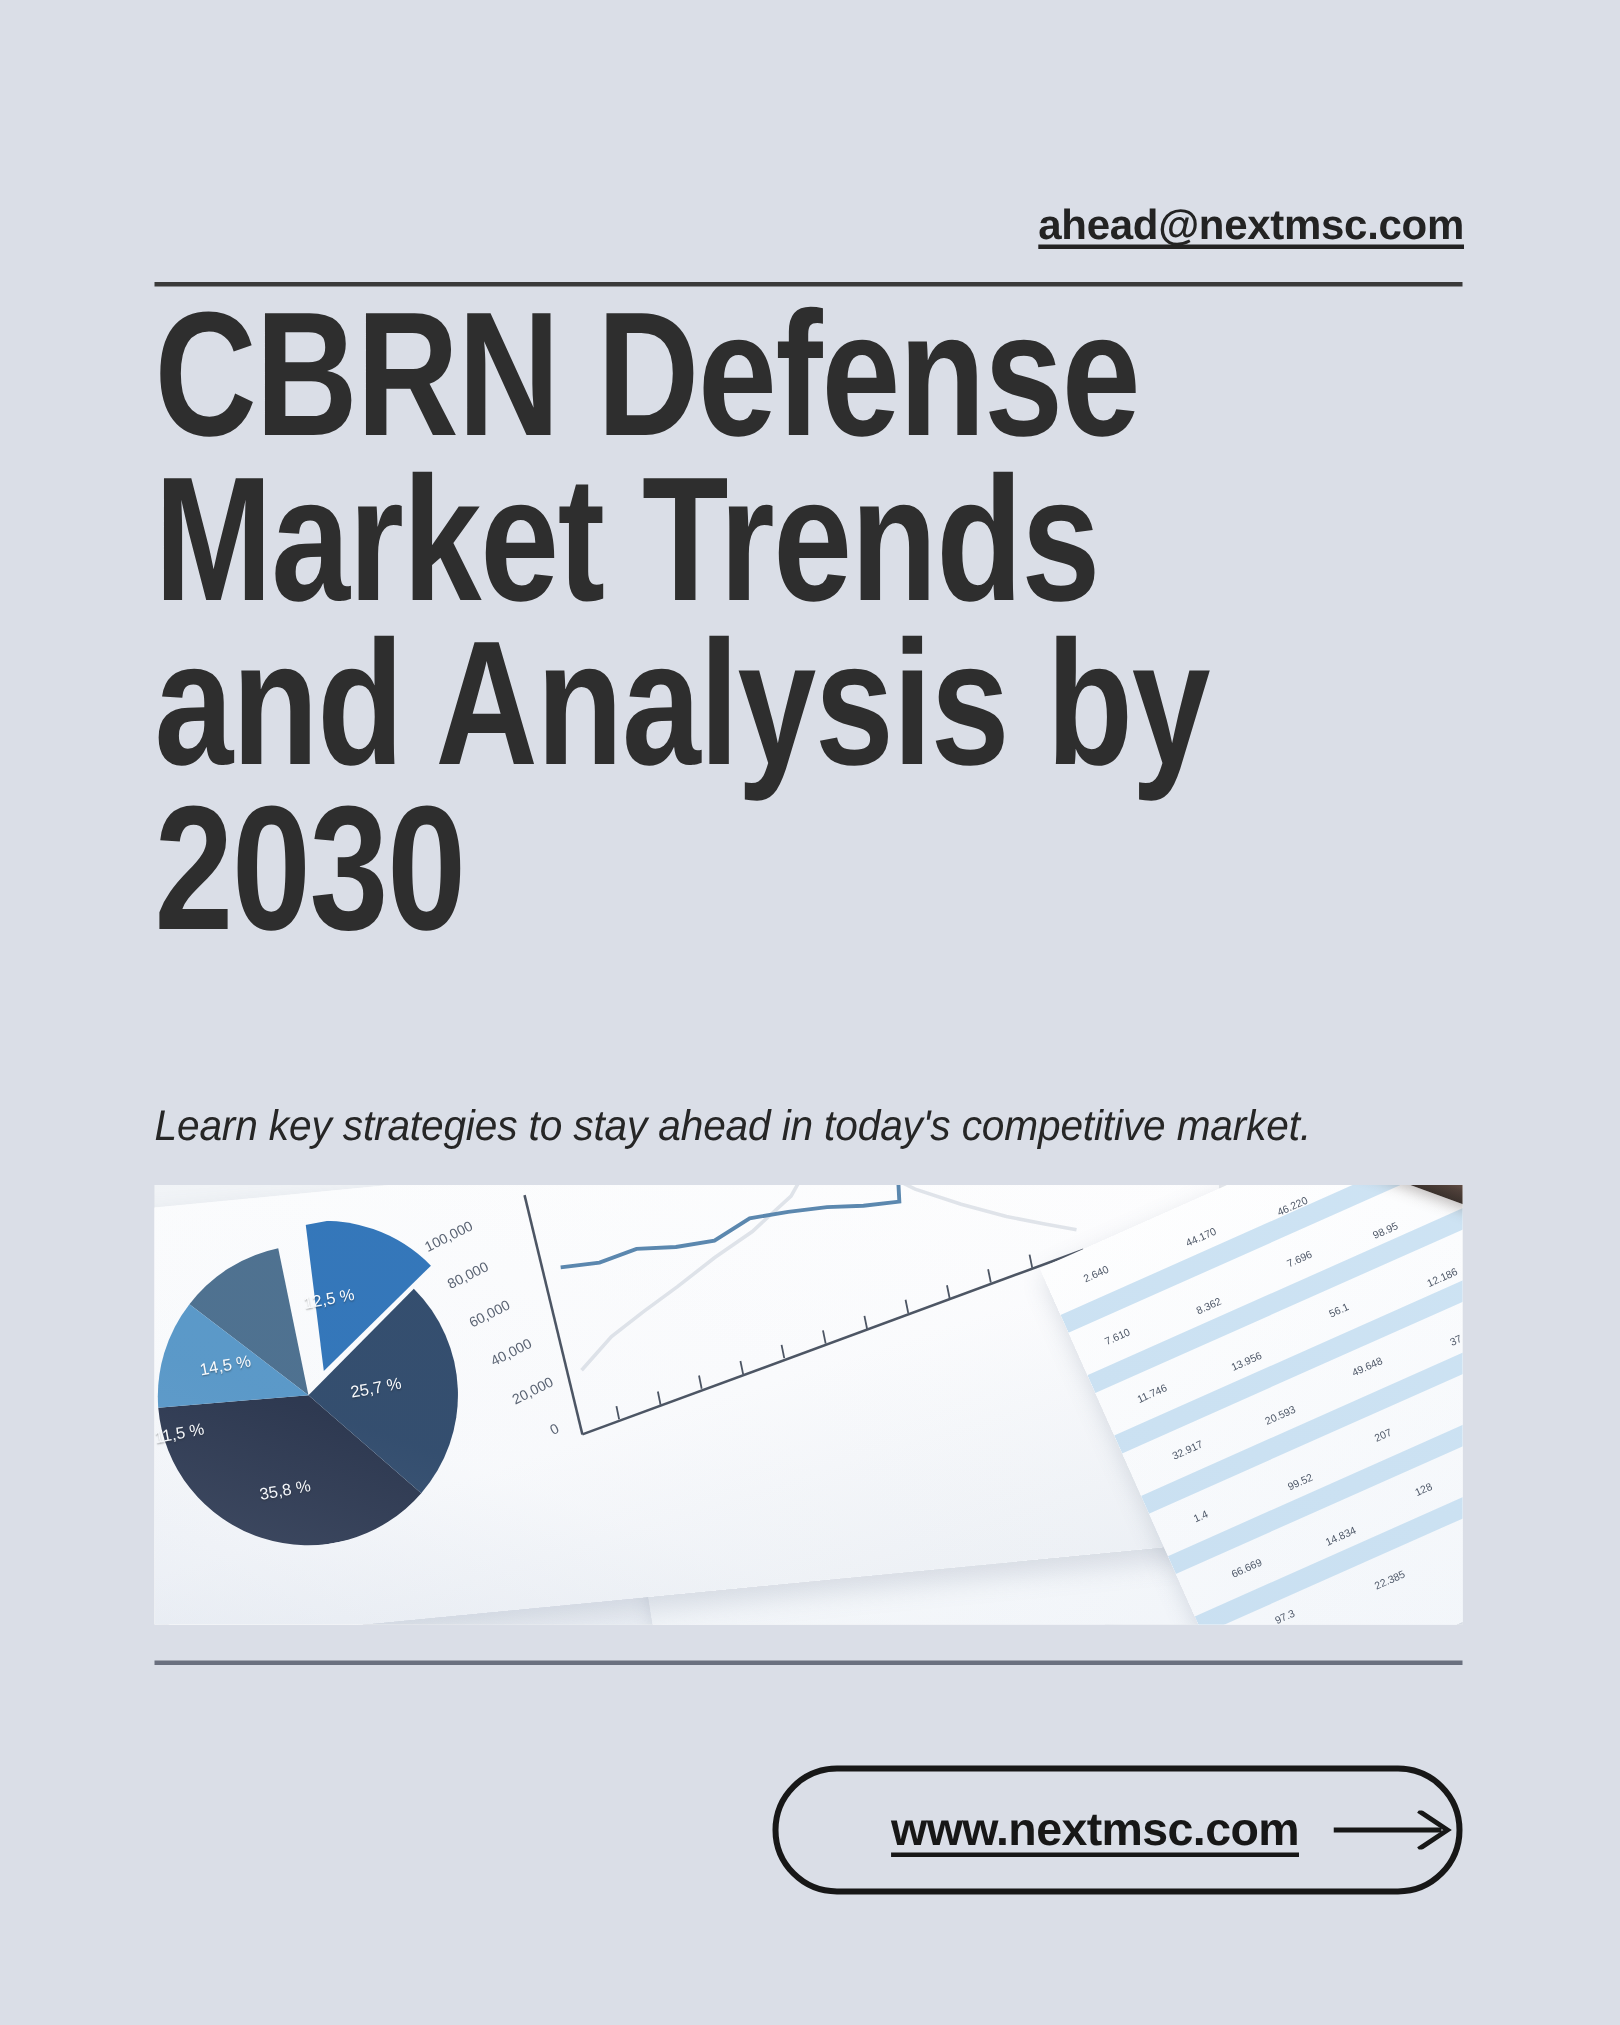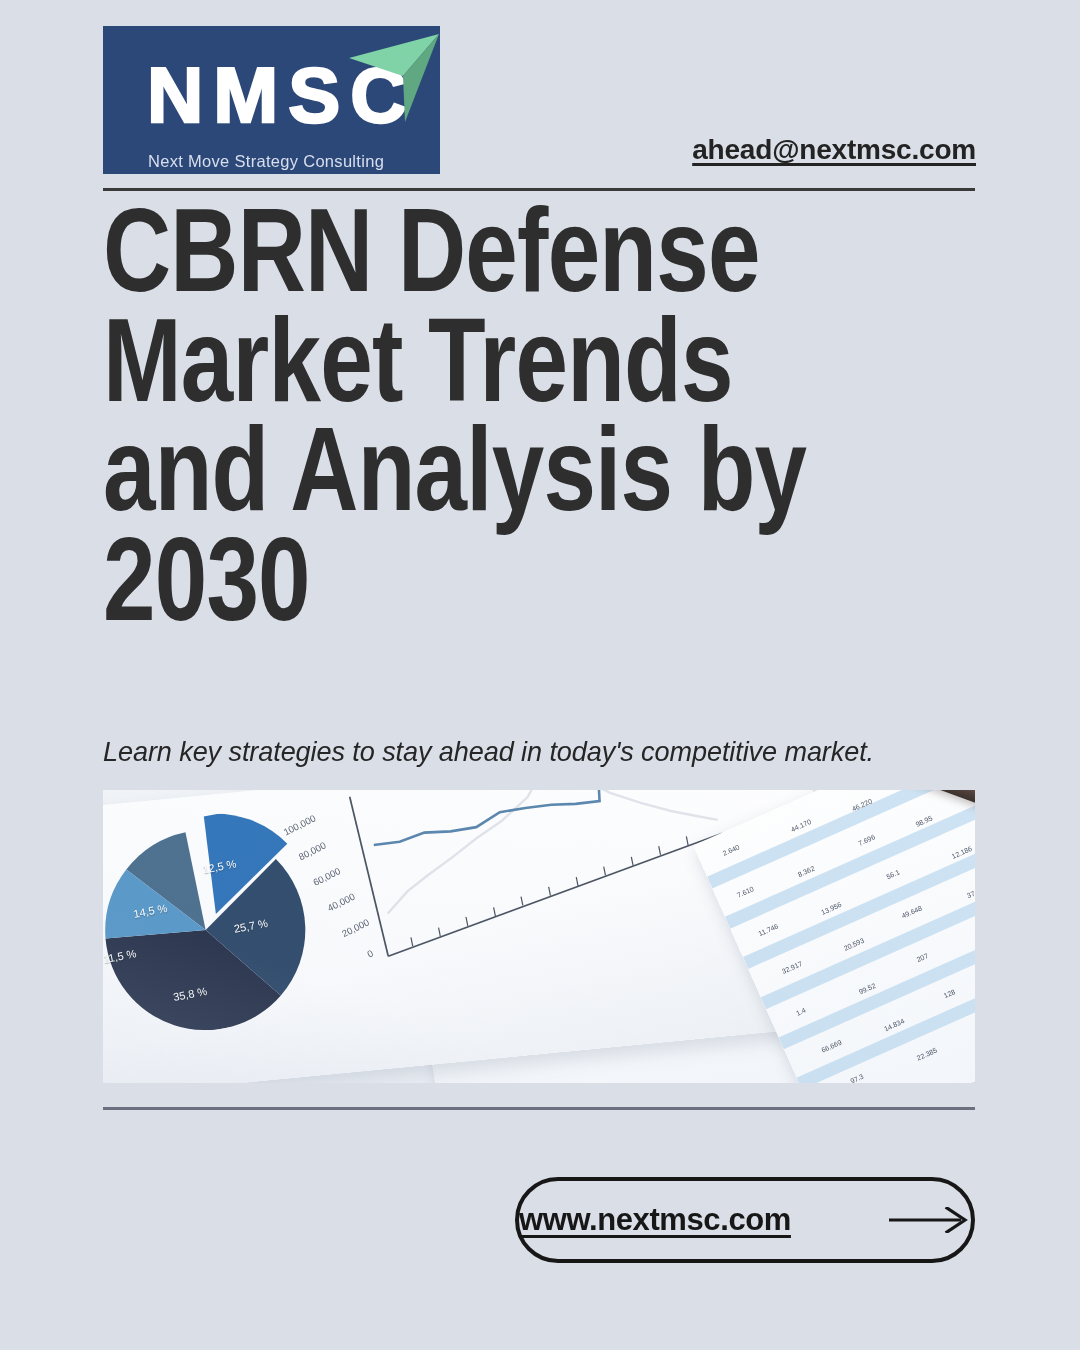--- a/index.html
+++ b/index.html
@@ -163,47 +163,37 @@
     background:linear-gradient(200deg, rgba(255,255,255,.10) 0%, rgba(205,217,232,.12) 70%, rgba(186,200,220,.28) 100%);
     pointer-events:none;
   }
 
   
   .url-pill {
     position:absolute; left:515px; top:1177px;
     width:460px; height:86px;
     border:4px solid #171717;
     border-radius:43px;
-    display:flex; align-items:center; justify-content:space-between;
-    gap:12px;
+    display:flex; align-items:center; justify-content:flex-end;
+    gap:23px;
   }
   .url-text {
     font-size:31px; font-weight:700; color:#171717;
     text-decoration:underline;
     text-underline-offset:5px;
     text-decoration-thickness:3px;
     letter-spacing:-0.4px;
   }
   .url-arrow { width:82px; height:26px; flex:0 0 auto; }
 </style>
 </head>
 <body>
 
 <div class="page">
 
-  <div class="logo-box">
-    <div class="logo-letters">
-      <span class="hollow">N</span><span class="hollow">M</span><span class="hollow">S</span><span class="hollow">C</span>
-    </div>
-    <svg class="logo-arrow" viewBox="0 0 110 100">
-      <polygon points="14,26 104,2 68,44" fill="#7fd3a6"></polygon>
-      <polygon points="68,44 104,2 70,90" fill="#5fa882"></polygon>
-    </svg>
-    <div class="logo-tagline">Next Move Strategy Consulting</div>
-  </div>
 
   <div class="email">ahead@nextmsc.com</div>
 
   <div class="divider-top"></div>
 
   <h1 class="title">
     <span class="tl">CBRN Defense</span>
     <span class="tl">Market Trends</span>
     <span class="tl">and Analysis by</span>
     <span class="tl">2030</span>

